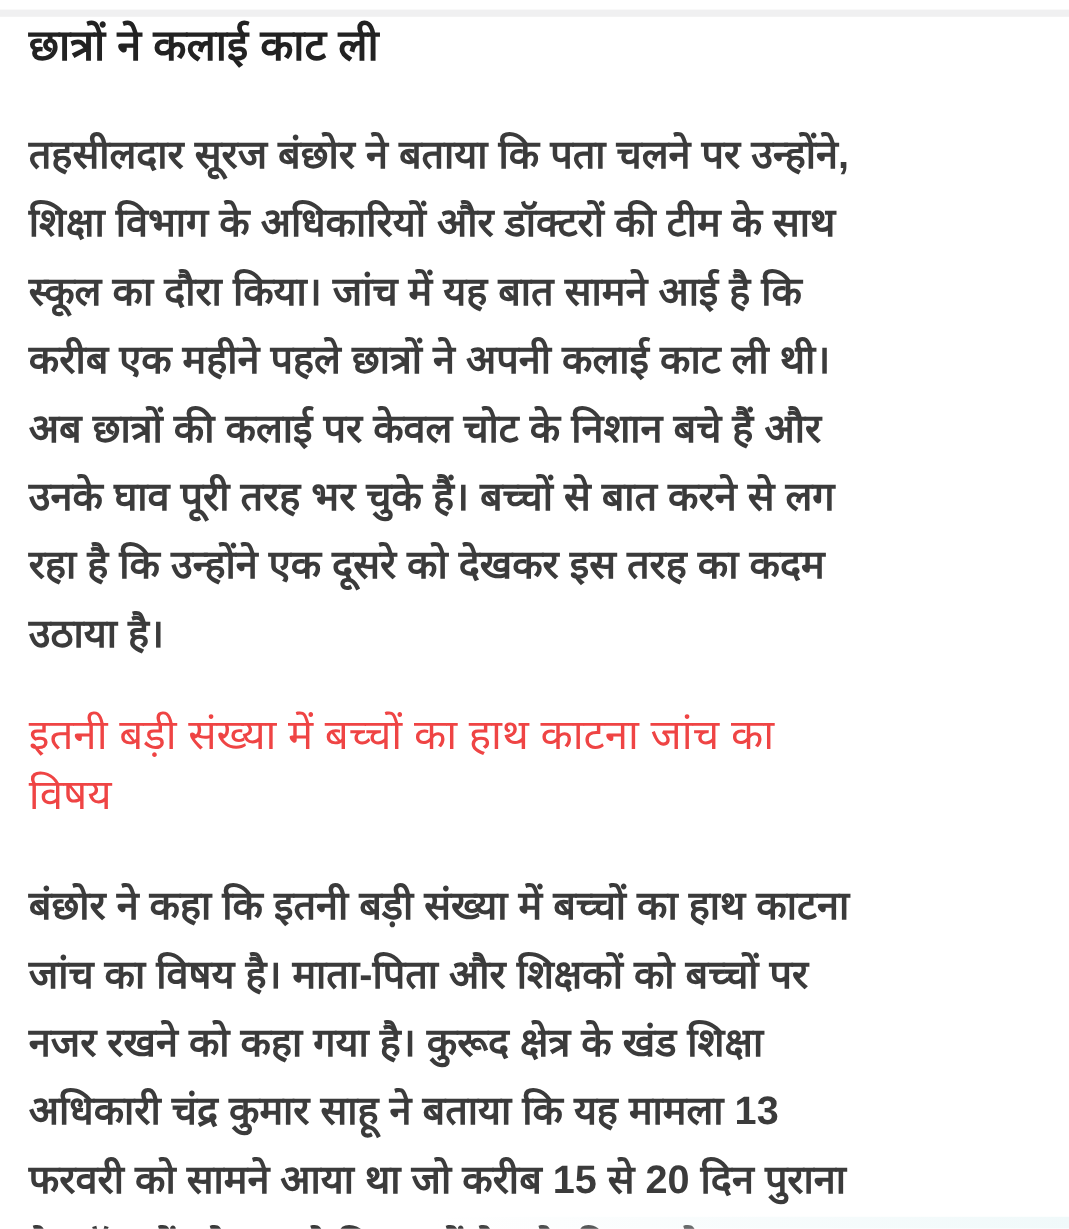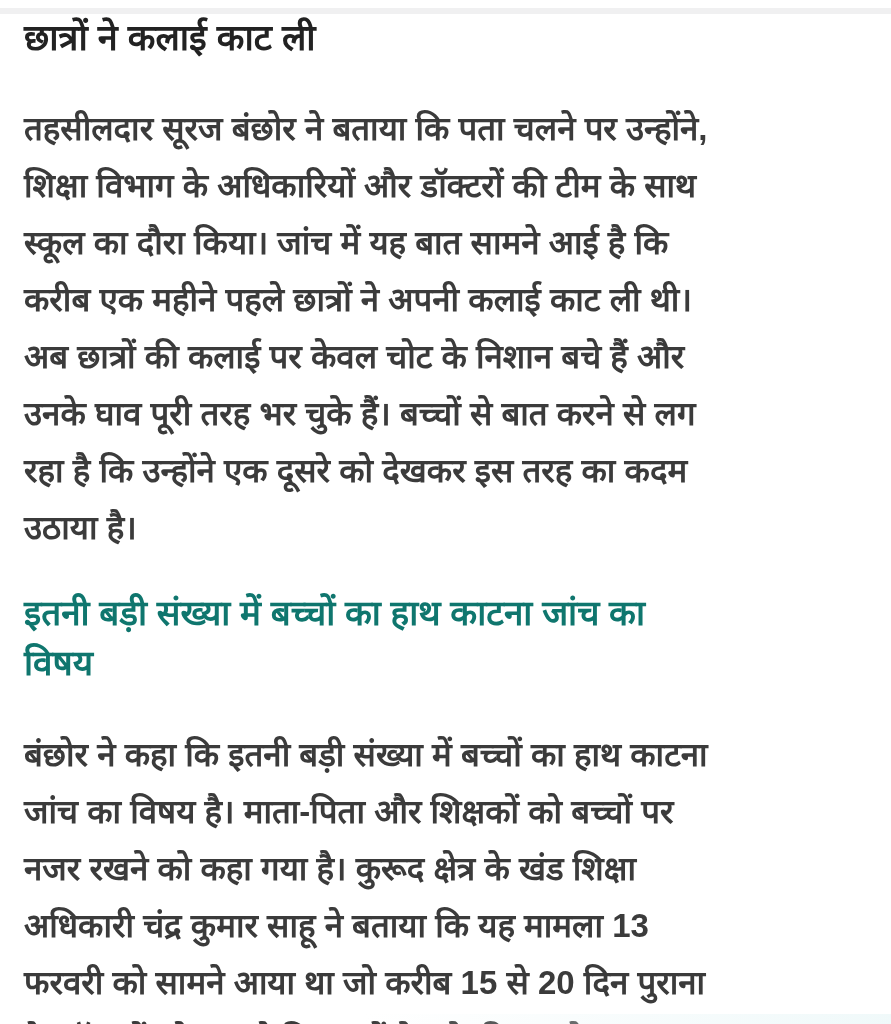--- a/index.html
+++ b/index.html
@@ -41,24 +41,24 @@
   .body-para {
     margin: 38px 0 0 0;
     color: #3b3b3b;
     font-size: 33px;
     line-height: 57px;
     font-weight: 700;
     text-align: left;
   }
   .subheadline {
     margin: 32px 0 0 0;
-    color: #0f766e;
+    color: #ef4444;
     font-size: 35px;
     line-height: 50px;
-    font-weight: 700;
+    font-weight: 400;
   }
   .corner-tint {
     position: absolute;
     right: 0;
     bottom: 0;
     width: 530px;
     height: 10px;
     background: linear-gradient(to right, rgba(235,248,248,0), rgba(232,246,247,0.65));
     pointer-events: none;
   }

